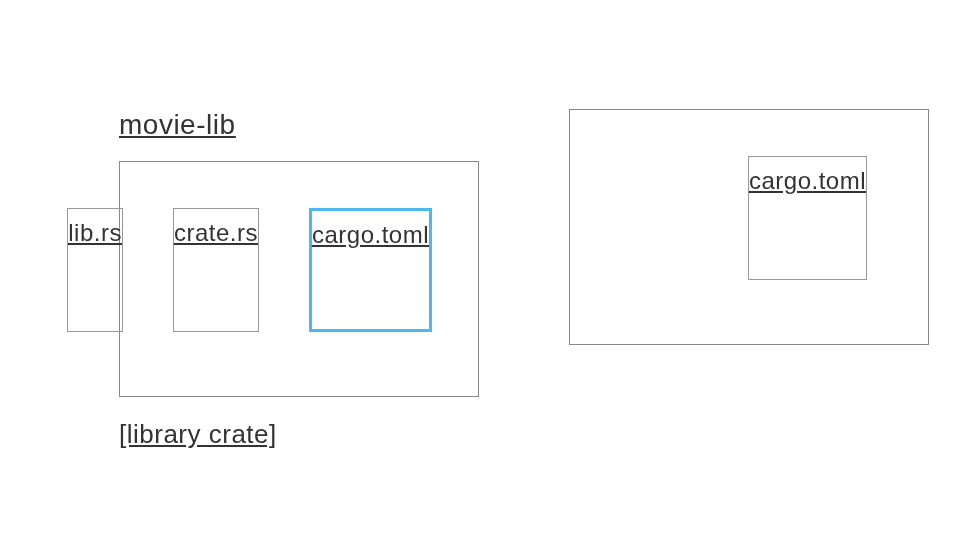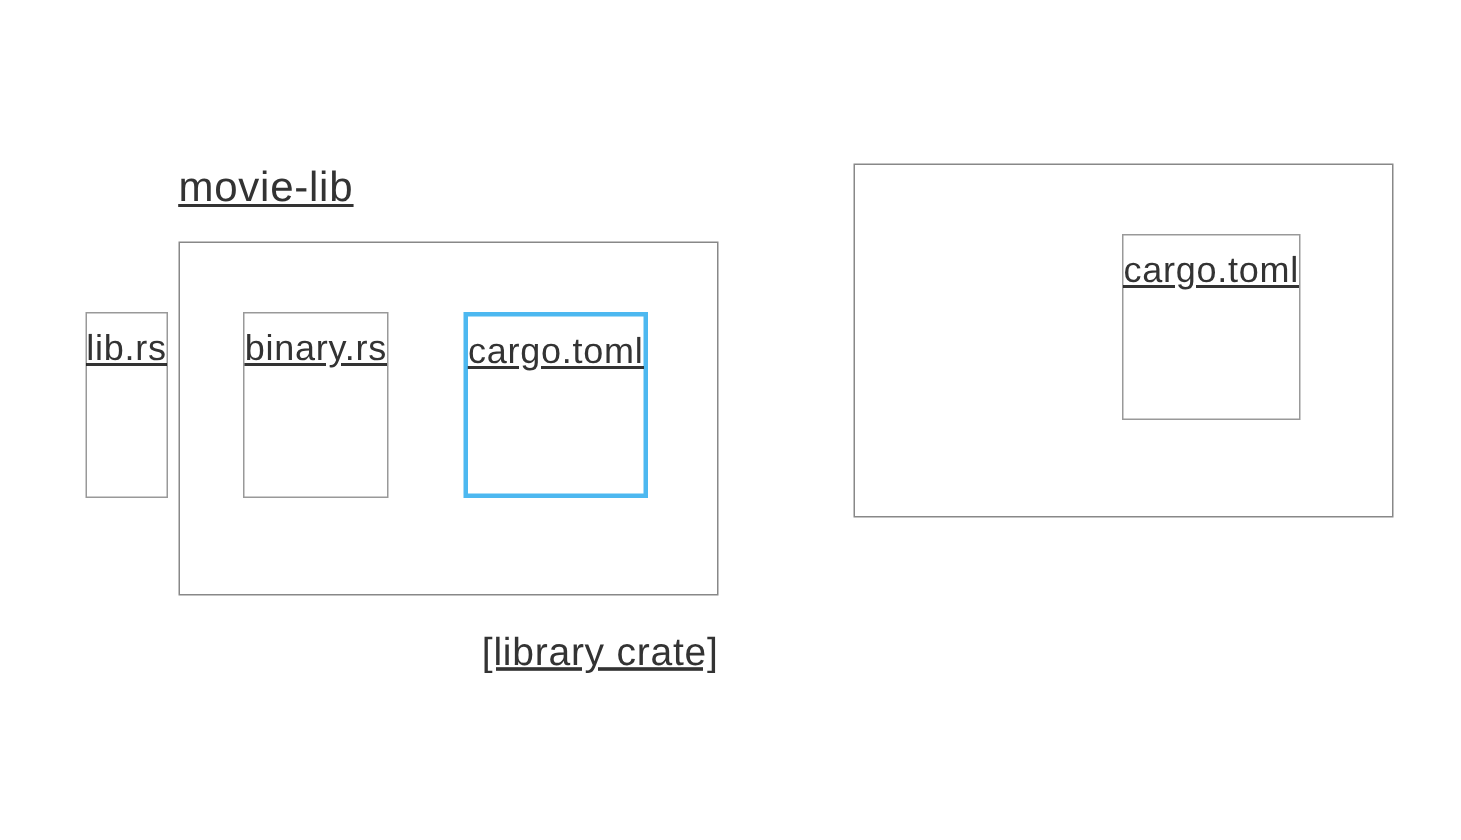--- a/index.html
+++ b/index.html
@@ -44,21 +44,21 @@
       color: #333;
       font-weight: 300;
       letter-spacing: 0.5px;
     }
     .file-box.highlighted {
       border: 3px solid #4db8f0;
     }
     .crate-caption {
       font-size: 26px;
       color: #333;
-      text-align: right;
+      text-align: left;
       margin-top: 22px;
       font-weight: 300;
       letter-spacing: 0.5px;
     }
     .left-group {
       left: 55px;
       top: 45px;
     }
     .right-group {
       left: 505px;
@@ -69,21 +69,21 @@
       padding-right: 45px;
     }
   </style>
 </head>
 <body>
 
 <div class="crate-group left-group">
   <div class="crate-title">movie-lib</div>
   <div class="crate-box">
     <div class="file-box">lib.rs</div>
-    <div class="file-box">binary.rs</div>
+    <div class="file-box">crate.rs</div>
     <div class="file-box highlighted">cargo.toml</div>
   </div>
   <div class="crate-caption">[library crate]</div>
 </div>
 
 <div class="crate-group right-group">
   <div class="crate-box">
     <div class="file-box">cargo.toml</div>
   </div>
 </div>

